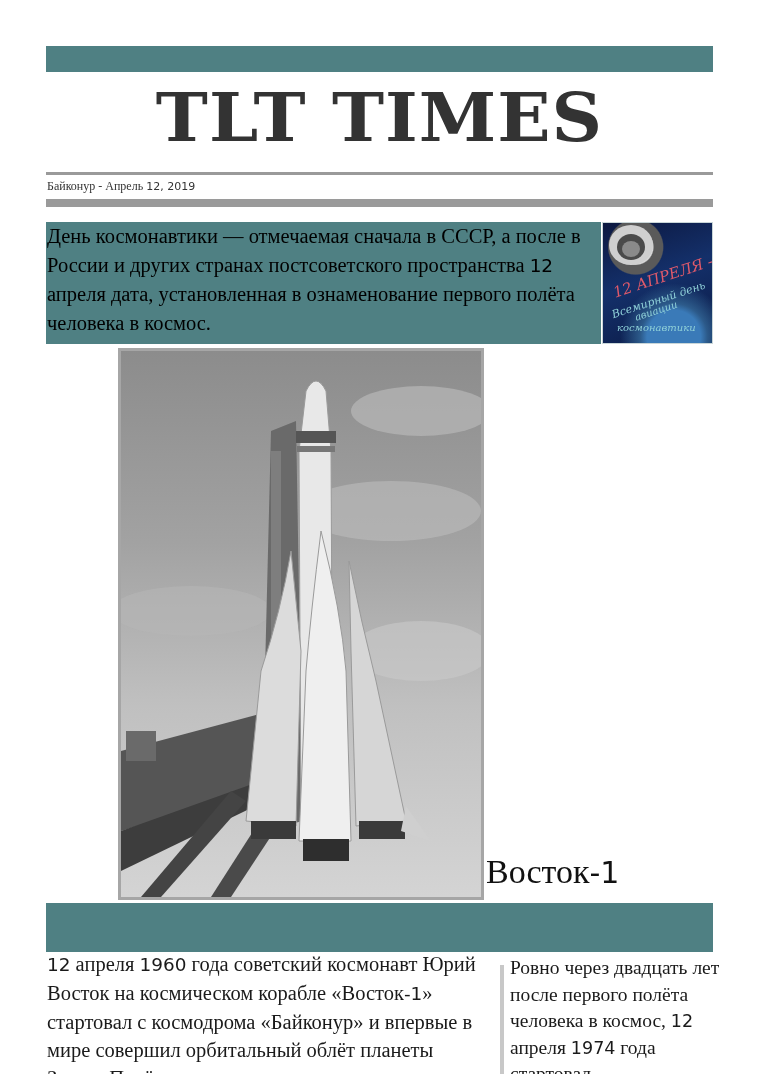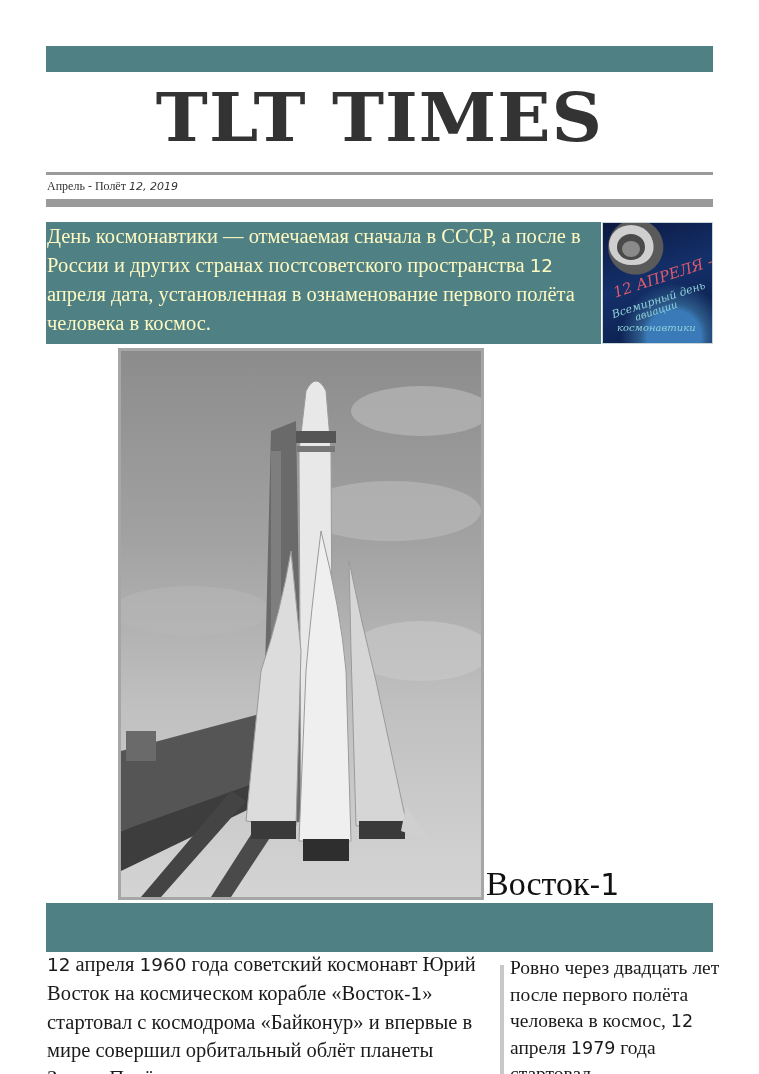--- a/index.html
+++ b/index.html
@@ -35,34 +35,34 @@
     .rule-thin {
       left: 46px; top: 172px; width: 667px; height: 3px;
       background: #9a9a9a;
     }
     .dateline {
       left: 47px; top: 178px; height: 16px;
       font-size: 12px;
       line-height: 16px;
       color: #333;
     }
-    .dateline .num { font-family: "DejaVu Sans", sans-serif; font-size: 11px; font-style: italic; }
+    .dateline .num { font-family: "DejaVu Sans", sans-serif; font-size: 11px; }
     .rule-thick {
       left: 46px; top: 199px; width: 667px; height: 8px;
       background: #9a9a9a;
     }
 
     .lede {
       left: 46px; top: 222px; width: 555px; height: 122px;
       background: #4f8083;
       box-sizing: border-box;
       padding: 0 0 16px 1px;
       font-size: 20.5px;
       line-height: 28.5px;
-      color: #fef9c3;
+      color: #000000;
     }
     .num-sans { font-family: "DejaVu Sans", sans-serif; font-size: 0.9em; }
 
     .poster {
       left: 602px; top: 222px; width: 111px; height: 122px;
       border: 1px solid #c9d6d8;
       box-sizing: border-box;
       background: radial-gradient(circle at 30% 20%, #d9d9d9 0 14%, #5a5a5a 15% 22%, transparent 23%),
                   radial-gradient(circle at 65% 95%, #3a7ab8 0 20%, #2c5a8a 25%, transparent 40%),
                   linear-gradient(160deg, #0c1840 0%, #14306a 45%, #0b1a45 100%);
@@ -75,21 +75,21 @@
       border: 3px solid #a6a6a6;
       box-sizing: border-box;
       background: linear-gradient(180deg, #8c8c8c 0%, #a2a2a2 35%, #c0c0c0 65%, #d4d4d4 100%);
       overflow: hidden;
     }
     .photo svg { display: block; }
 
     .caption {
       left: 486px; top: 854px;
       font-size: 34px;
-      line-height: 59px;
+      line-height: 36px;
       color: #111;
     }
     .caption .num-sans { font-size: 30px; }
 
     .mid-bar {
       left: 46px; top: 903px; width: 667px; height: 49px;
       background: #4f8083;
     }
 
     .col-main {
@@ -112,21 +112,21 @@
 </head>
 <body>
 
 <div class="abs top-bar"></div>
 
 <div class="abs masthead">TLT TIMES</div>
 
 <div class="abs rule-thin"></div>
 
 <div class="abs dateline">
-  <span>Апрель</span><span> - </span><span>Полёт </span><span class="num">12, 2019</span>
+  <span>Байконур</span><span> - </span><span>Апрель </span><span class="num">12, 2019</span>
 </div>
 
 <div class="abs rule-thick"></div>
 
 <div class="abs lede">
   <span>День космонавтики — отмечаемая сначала в СССР, а после в России и других странах постсоветского пространства </span><span class="num-sans">12</span><span> апреля дата, установленная в ознаменование первого полёта человека в космос.</span>
 </div>
 
 <div class="abs poster">
   <svg width="109" height="120" viewBox="0 0 109 120">
@@ -180,14 +180,14 @@
 
 <div class="abs mid-bar"></div>
 
 <div class="abs col-main">
   <span class="num-sans">12</span><span> апреля </span><span class="num-sans">1960</span><span> года советский космонавт Юрий Восток на космическом корабле «Восток</span><span class="num-sans">-1</span><span>» стартовал с космодрома «Байконур» и впервые в мире совершил орбитальный облёт планеты Земля. Полёт в</span>
 </div>
 
 <div class="abs col-side-rule"></div>
 
 <div class="abs col-side">
-  <span>Ровно через двадцать лет после первого полёта человека в космос, </span><span class="num-sans">12</span><span> апреля </span><span class="num-sans">1979</span><span> года стартовал</span>
+  <span>Ровно через двадцать лет после первого полёта человека в космос, </span><span class="num-sans">12</span><span> апреля </span><span class="num-sans">1974</span><span> года стартовал</span>
 </div>
 
 </body></html>

